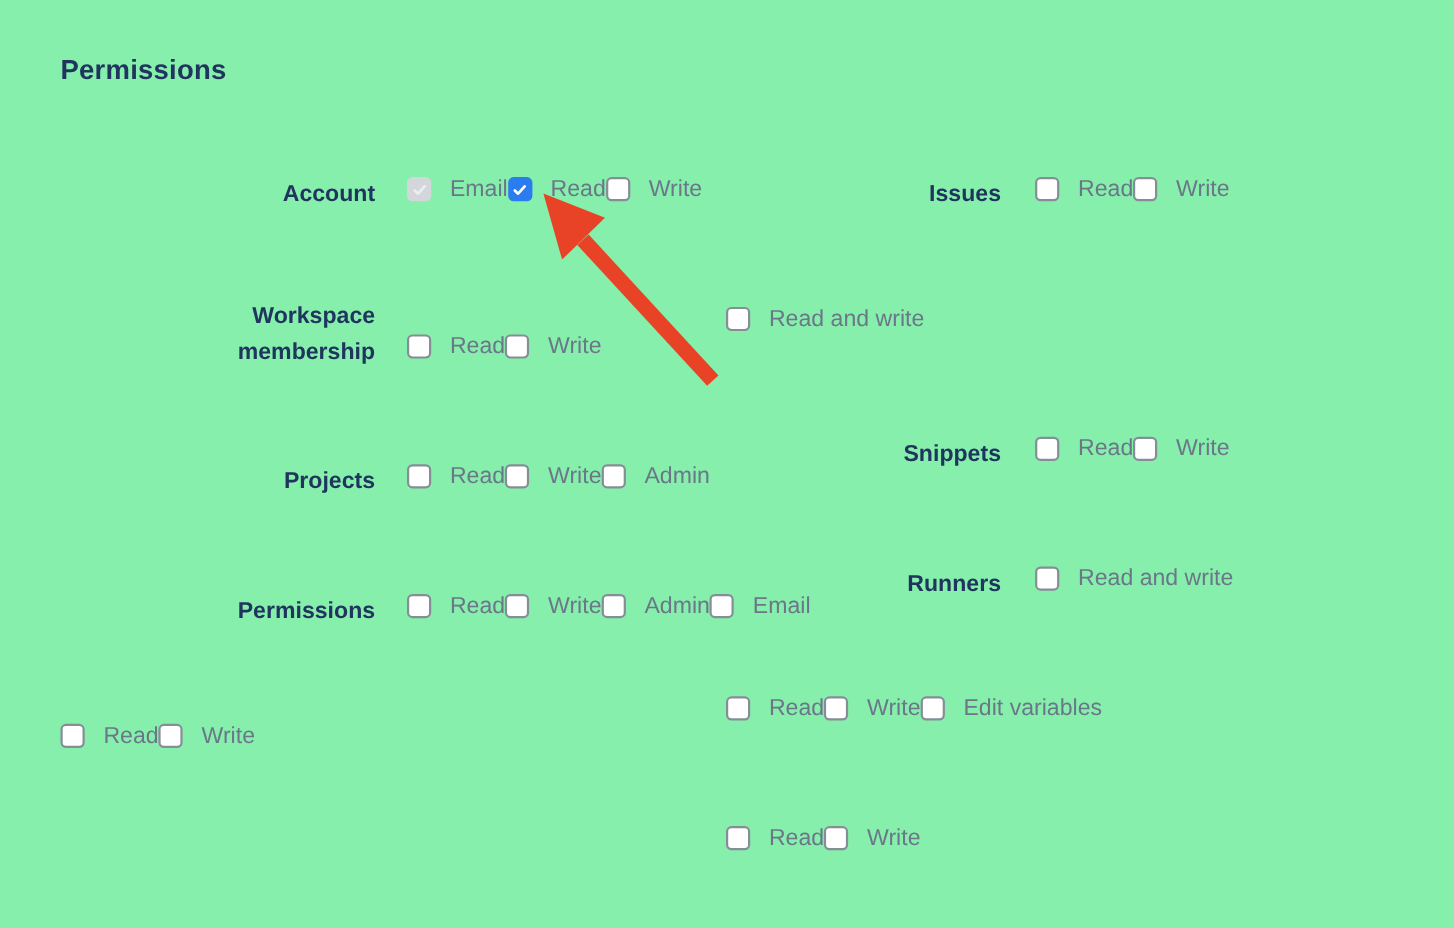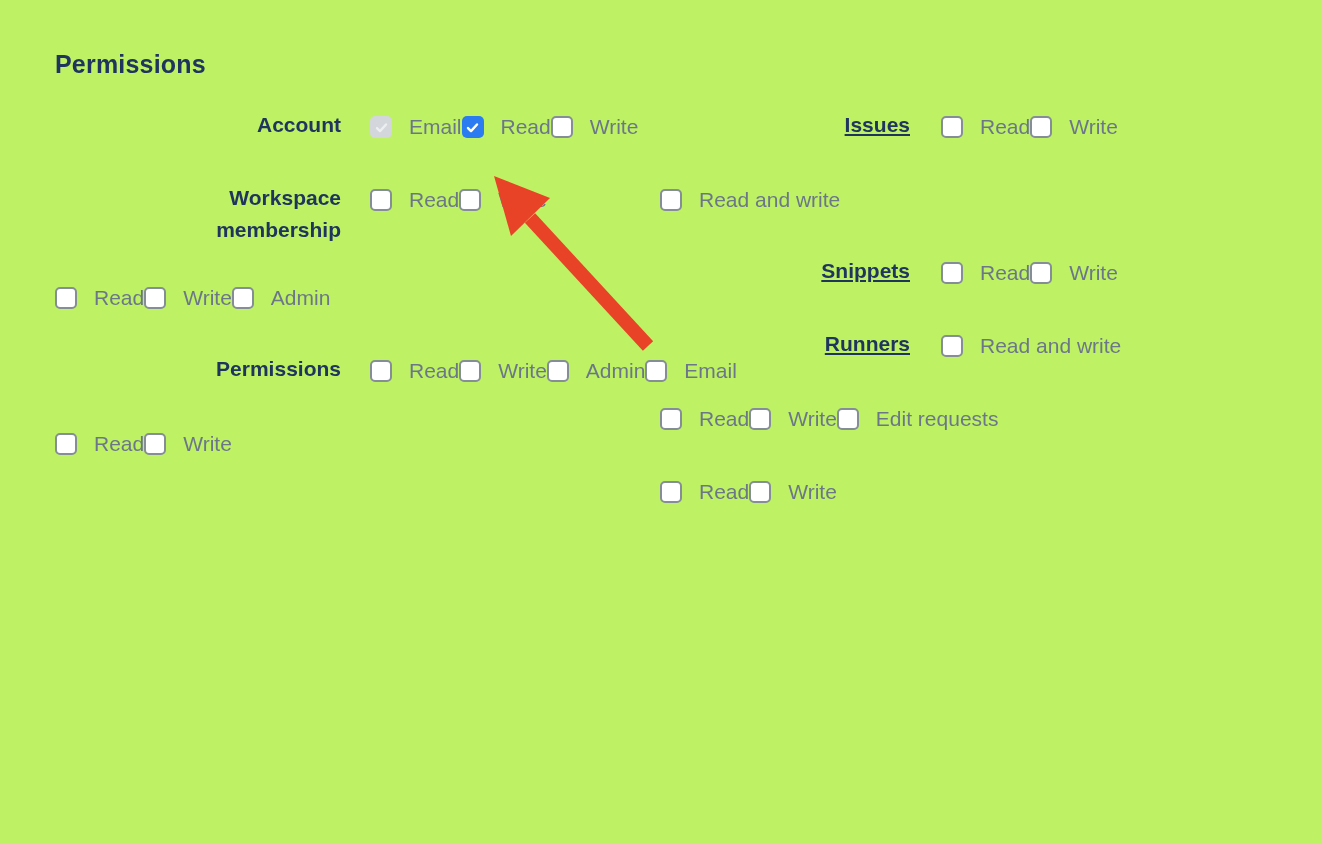--- a/index.html
+++ b/index.html
@@ -4,21 +4,21 @@
 <style>
   html, body {
     margin: 0;
     padding: 0;
     background: #ffffff;
   }
   .page {
     position: relative;
     width: 1322px;
     height: 844px;
-    background: #bef264;
+    background: #86efac;
     overflow: hidden;
     font-family: "Liberation Sans", sans-serif;
   }
   .heading {
     position: absolute;
     left: 55px;
     top: 48px;
     margin: 0;
     font-size: 25px;
     line-height: 32px;
@@ -33,41 +33,41 @@
     display: flex;
     align-items: flex-start;
   }
   .column {
     display: flex;
     flex-direction: column;
   }
   .col-0 { width: 605px; }
   .group {
     display: flex;
-    align-items: flex-start;
+    align-items: flex-end;
     margin-bottom: 31px;
+    margin-top: 45px;
   }
   .group-label {
     font-size: 21px;
     font-weight: 700;
     line-height: 32px;
     color: #20355e;
     text-align: right;
     padding-top: 3px;
     flex: none;
   }
   .col-0 .group-label {
     width: 190px;
     padding-left: 96px;
     margin-right: 29px;
   }
   .col-1 .group-label {
     width: 250px;
     margin-right: 31px;
-    text-decoration: underline;
   }
   .options {
     display: flex;
     flex-direction: row;
   }
   .option-row {
     display: flex;
     align-items: center;
     height: 42px;
     cursor: pointer;
@@ -158,20 +158,21 @@
   </label>
             <label class="option-row">
     <span class="checkbox">
       
     </span>
     <span class="option-label">Write</span>
   </label>
           </div>
   </div>
         <div class="group">
+    <div class="group-label">Projects</div>
     <div class="options">
             <label class="option-row">
     <span class="checkbox">
       
     </span>
     <span class="option-label">Read</span>
   </label>
             <label class="option-row">
     <span class="checkbox">
       
@@ -299,21 +300,21 @@
             <label class="option-row">
     <span class="checkbox">
       
     </span>
     <span class="option-label">Write</span>
   </label>
             <label class="option-row">
     <span class="checkbox">
       
     </span>
-    <span class="option-label">Edit requests</span>
+    <span class="option-label">Edit variables</span>
   </label>
           </div>
   </div>
         <div class="group">
     <div class="options">
             <label class="option-row">
     <span class="checkbox">
       
     </span>
     <span class="option-label">Read</span>

